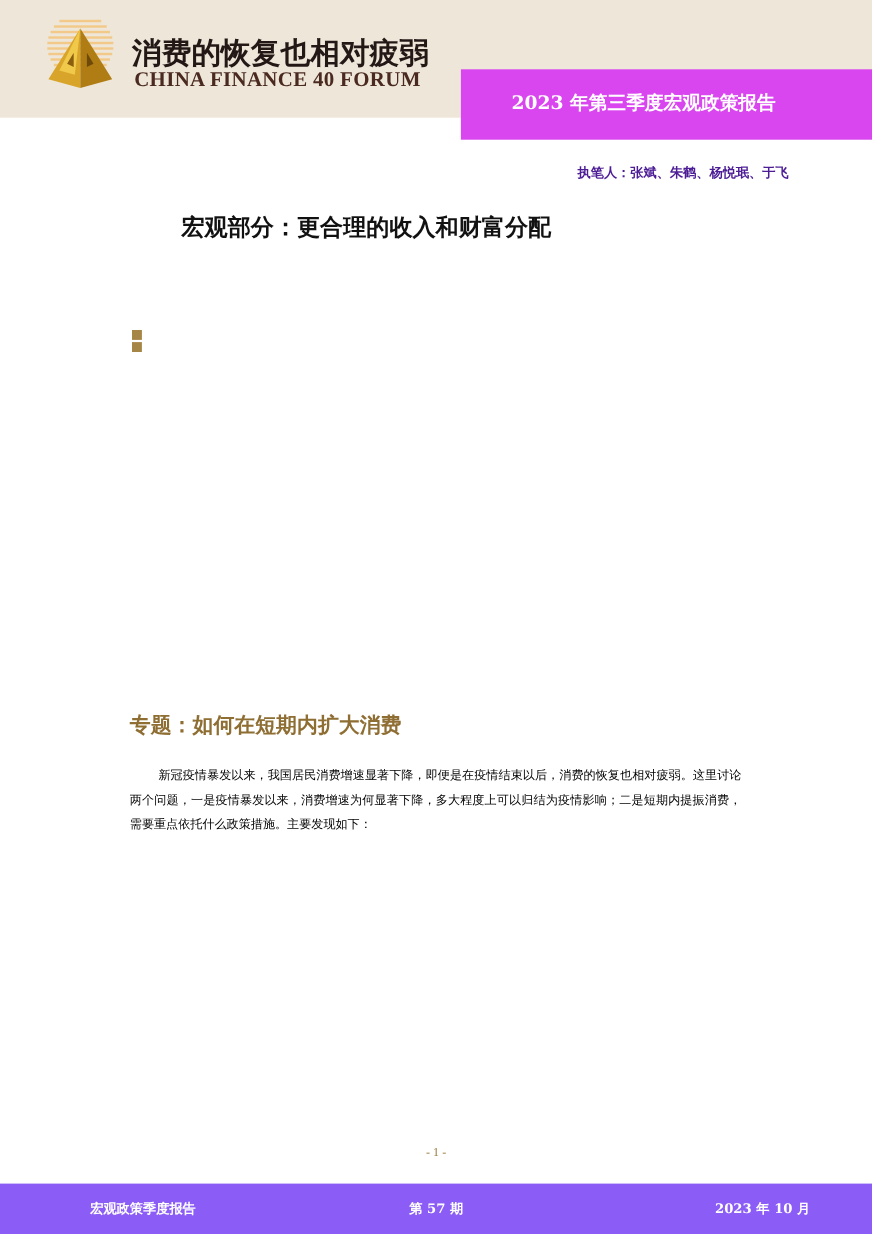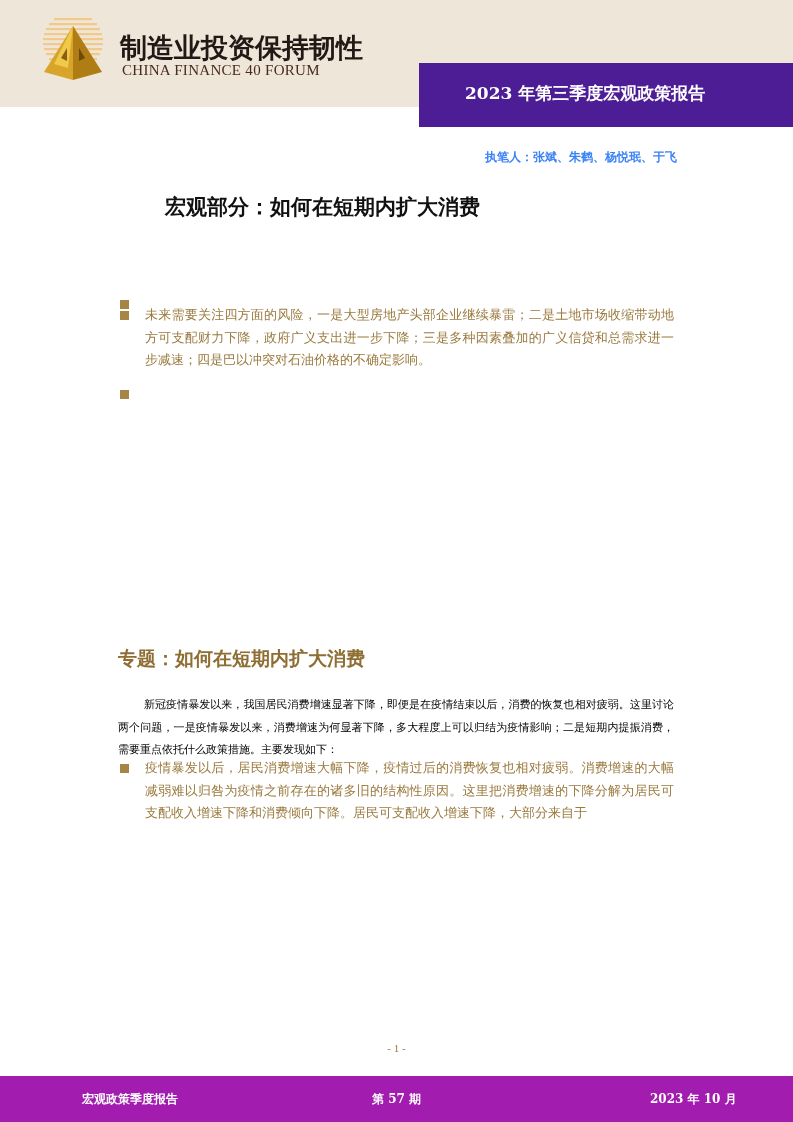--- a/index.html
+++ b/index.html
@@ -16,38 +16,38 @@
     position: absolute; left: 40px; top: 14px; width: 66px; height: 70px;
   }
   .logo-cn {
     position: absolute; left: 120px; top: 30px;
     font-family: "DejaVu Sans", sans-serif; font-weight: bold;
     font-size: 27px; letter-spacing: 0px; color: #231815;
     white-space: nowrap;
   }
   .logo-en {
     position: absolute; left: 122px; top: 62px;
-    font-family: "Liberation Serif", serif; font-weight: normal;
-    font-size: 15px; color: #4a2a20; letter-spacing: 0.3px;
+    font-family: "Liberation Serif", serif; font-weight: bold;
+    font-size: 19px; color: #4a2a20; letter-spacing: 0.3px;
     white-space: nowrap;
     text-align: center;
   }
   .title-band {
     position: absolute; left: 419px; top: 63px; width: 374px; height: 64px;
-    background: #4c1d95;
+    background: #d946ef;
   }
   .title-band-text {
     position: absolute; left: 46px; top: 19px;
     color: #ffffff; font-family: "DejaVu Serif", serif; font-weight: bold;
     font-size: 17px; white-space: nowrap;
   }
   .authors {
-    position: absolute; left: 485px; top: 149px;
+    position: absolute; left: 525px; top: 149px;
     font-family: Liberation Mono, monospace; font-weight: bold;
-    font-size: 12px; color: #3b82f6; white-space: nowrap;
+    font-size: 12px; color: #4c1d95; white-space: nowrap;
   }
   .section-title {
     position: absolute; left: 165px; top: 193px;
     font-family: "DejaVu Serif", serif; font-weight: bold;
     font-size: 21px; color: #111; white-space: nowrap;
   }
   .bullets {
     position: absolute; left: 118px; top: 293px; width: 556px;
   }
   .bullet {
@@ -71,21 +71,21 @@
   }
   .bullets2 {
     position: absolute; left: 118px; top: 757px; width: 556px;
   }
   .page-num {
     position: absolute; left: 0; width: 793px; top: 1042px; text-align: center;
     font-family: "Liberation Serif", serif; font-size: 11px; color: #9a7a3e;
   }
   .footer {
     position: absolute; left: 0; top: 1076px; width: 793px; height: 46px;
-    background: #a21caf;
+    background: #8b5cf6;
   }
   .footer span {
     position: absolute; top: 15px; color: #ffffff; font-weight: bold;
     font-family: "DejaVu Serif", serif; font-size: 12px; white-space: nowrap;
   }
   .f-left { left: 82px; }
   .f-mid { left: 372px; }
   .f-right { left: 650px; }
 </style>
 </head>
@@ -105,53 +105,45 @@
     <rect x="6" y="39" width="54" height="2.2"></rect>
     <rect x="9" y="44" width="48" height="2.2"></rect>
   </g>
   <polygon points="33,12 4,58 33,66" fill="#d8a52a"></polygon>
   <polygon points="33,12 62,58 33,66" fill="#b07d14"></polygon>
   <polygon points="33,12 14,50 28,54" fill="#f0c84a"></polygon>
   <polygon points="21,44 27,34 27,47" fill="#8a5e0e"></polygon>
   <polygon points="39,34 45,44 39,47" fill="#6e4a08"></polygon>
 </svg>
 
-<div class="logo-cn">制造业投资保持韧性</div>
+<div class="logo-cn">消费的恢复也相对疲弱</div>
 <div class="logo-en">CHINA FINANCE 40 FORUM</div>
 
 <div class="title-band">
   <span class="title-band-text">2023 年第三季度宏观政策报告</span>
 </div>
 
 <div class="authors">执笔人：张斌、朱鹤、杨悦珉、于飞</div>
 
-<div class="section-title">宏观部分：如何在短期内扩大消费</div>
+<div class="section-title">宏观部分：更合理的收入和财富分配</div>
 
 <div class="bullets">
   <div class="bullet">
     <span class="sq"></span>
-  </div>
-  <div class="bullet">
-    <span class="sq"></span>
-    <span>未来需要关注四方面的风险，一是大型房地产头部企业继续暴雷；二是土地市场收缩带动地方可支配财力下降，政府广义支出进一步下降；三是多种因素叠加的广义信贷和总需求进一步减速；四是巴以冲突对石油价格的不确定影响。</span>
   </div>
   <div class="bullet">
     <span class="sq"></span>
   </div>
 </div>
 
 <div class="topic-title">专题：如何在短期内扩大消费</div>
 
 <div class="para">新冠疫情暴发以来，我国居民消费增速显著下降，即便是在疫情结束以后，消费的恢复也相对疲弱。这里讨论两个问题，一是疫情暴发以来，消费增速为何显著下降，多大程度上可以归结为疫情影响；二是短期内提振消费，需要重点依托什么政策措施。主要发现如下：</div>
 
 <div class="bullets2">
-  <div class="bullet">
-    <span class="sq"></span>
-    <span>疫情暴发以后，居民消费增速大幅下降，疫情过后的消费恢复也相对疲弱。消费增速的大幅减弱难以归咎为疫情之前存在的诸多旧的结构性原因。这里把消费增速的下降分解为居民可支配收入增速下降和消费倾向下降。居民可支配收入增速下降，大部分来自于</span>
-  </div>
 </div>
 
 <div class="page-num">- 1 -</div>
 
 <div class="footer">
   <span class="f-left">宏观政策季度报告</span>
   <span class="f-mid">第 57 期</span>
   <span class="f-right">2023 年 10 月</span>
 </div>
 

